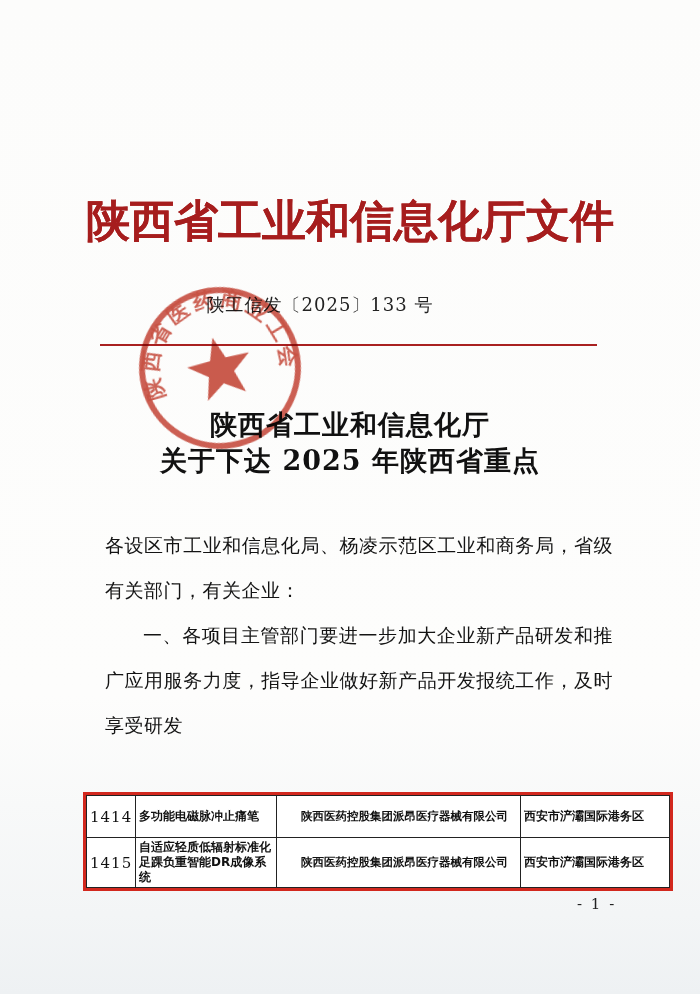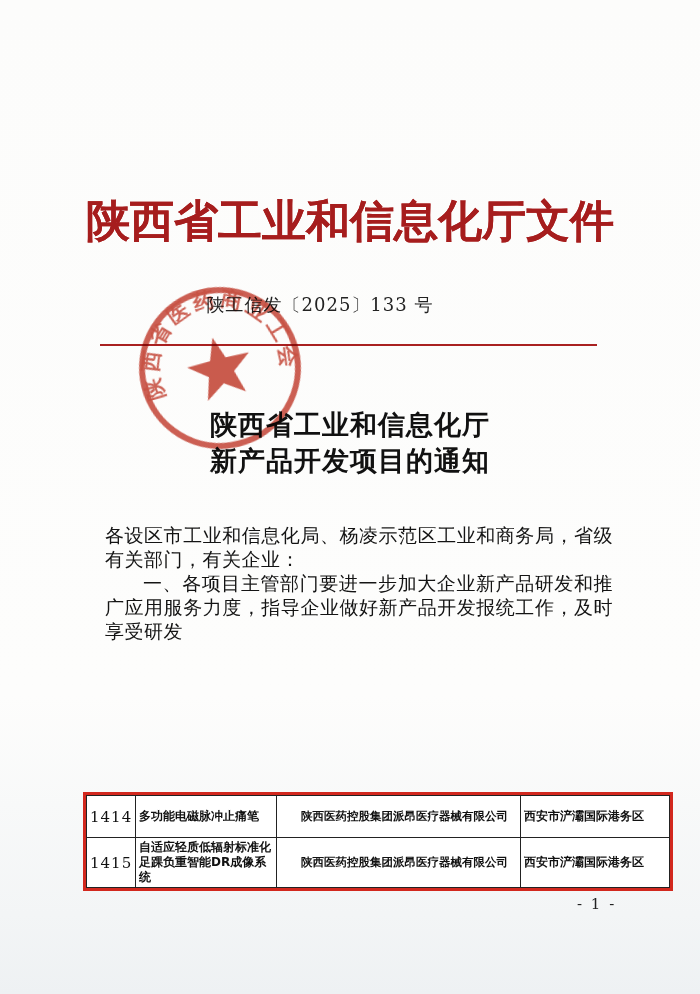--- a/index.html
+++ b/index.html
@@ -48,21 +48,21 @@
   }
   .doc-title{
     position:absolute;top:407px;left:0;width:700px;
     text-align:center;
     font-size:27px;font-weight:bold;
     line-height:36px;color:#111;
     letter-spacing:1px;
   }
   .body-text{
     position:absolute;top:523px;left:105px;width:508px;
-    font-size:19px;line-height:24px;
+    font-size:19px;line-height:45px;
     letter-spacing:.5px;
     text-align:justify;
     color:#141414;
   }
   .body-text p{margin:0;}
   .body-text p.indent{text-indent:2em;}
   .doc-table{
     position:absolute;top:795px;left:86px;
     width:534px;
     border-collapse:collapse;
@@ -110,21 +110,21 @@
     <defs>
       <path id="sealArc" d="M 27.6 105.5 A 61 61 0 1 1 142.4 105.5" fill="none"></path>
     </defs>
     <text font-size="21" font-weight="bold" fill="#c23a2a" opacity="0.9" font-family="DejaVu Sans, Liberation Sans, sans-serif" letter-spacing="4">
       <textPath href="#sealArc" startOffset="6">陕西省医药商业工会</textPath>
     </text>
   </svg>
 
   <div class="doc-title">
     <div>陕西省工业和信息化厅</div>
-    <div>新产品开发项目的通知</div>
+    <div>关于下达 2025 年陕西省重点</div>
   </div>
 
   <div class="body-text">
     <p>各设区市工业和信息化局、杨凌示范区工业和商务局，省级有关部门，有关企业：</p>
     <p class="indent">一、各项目主管部门要进一步加大企业新产品研发和推广应用服务力度，指导企业做好新产品开发报统工作，及时享受研发</p>
   </div>
 
   <table class="doc-table">
     <tbody>
       <tr class="row-1">

